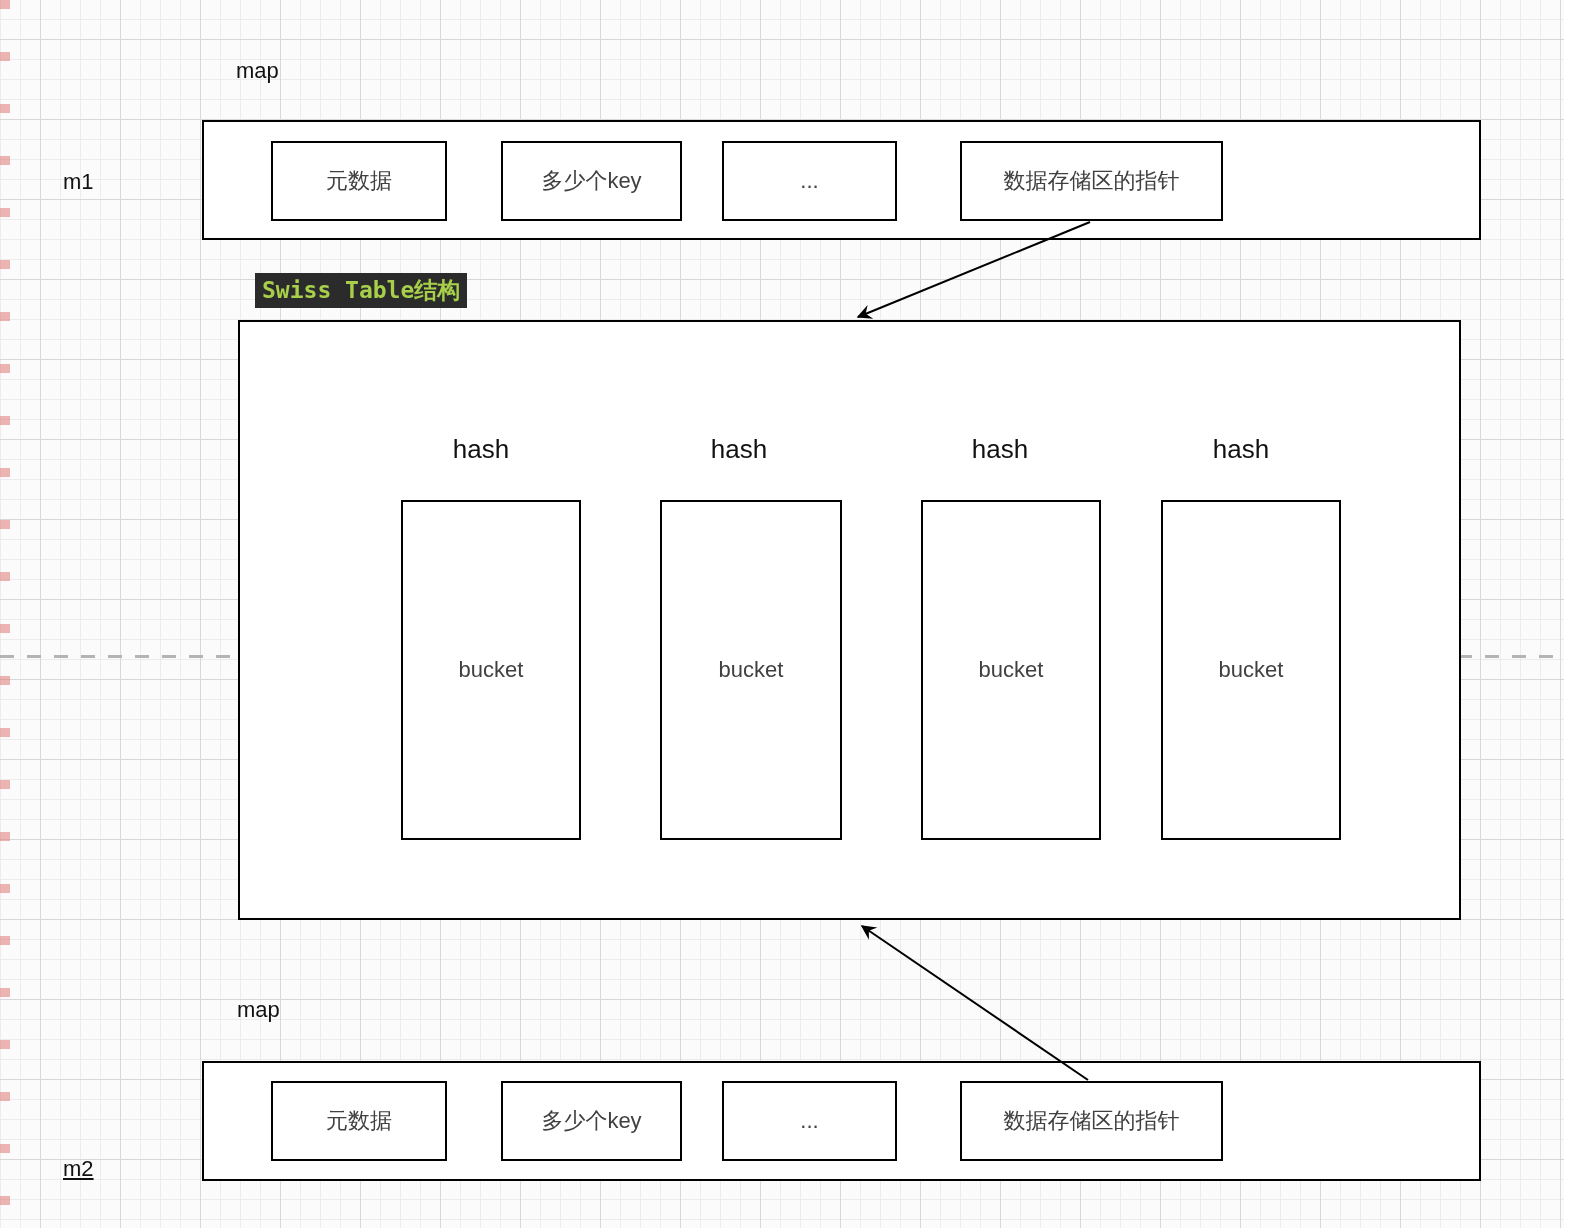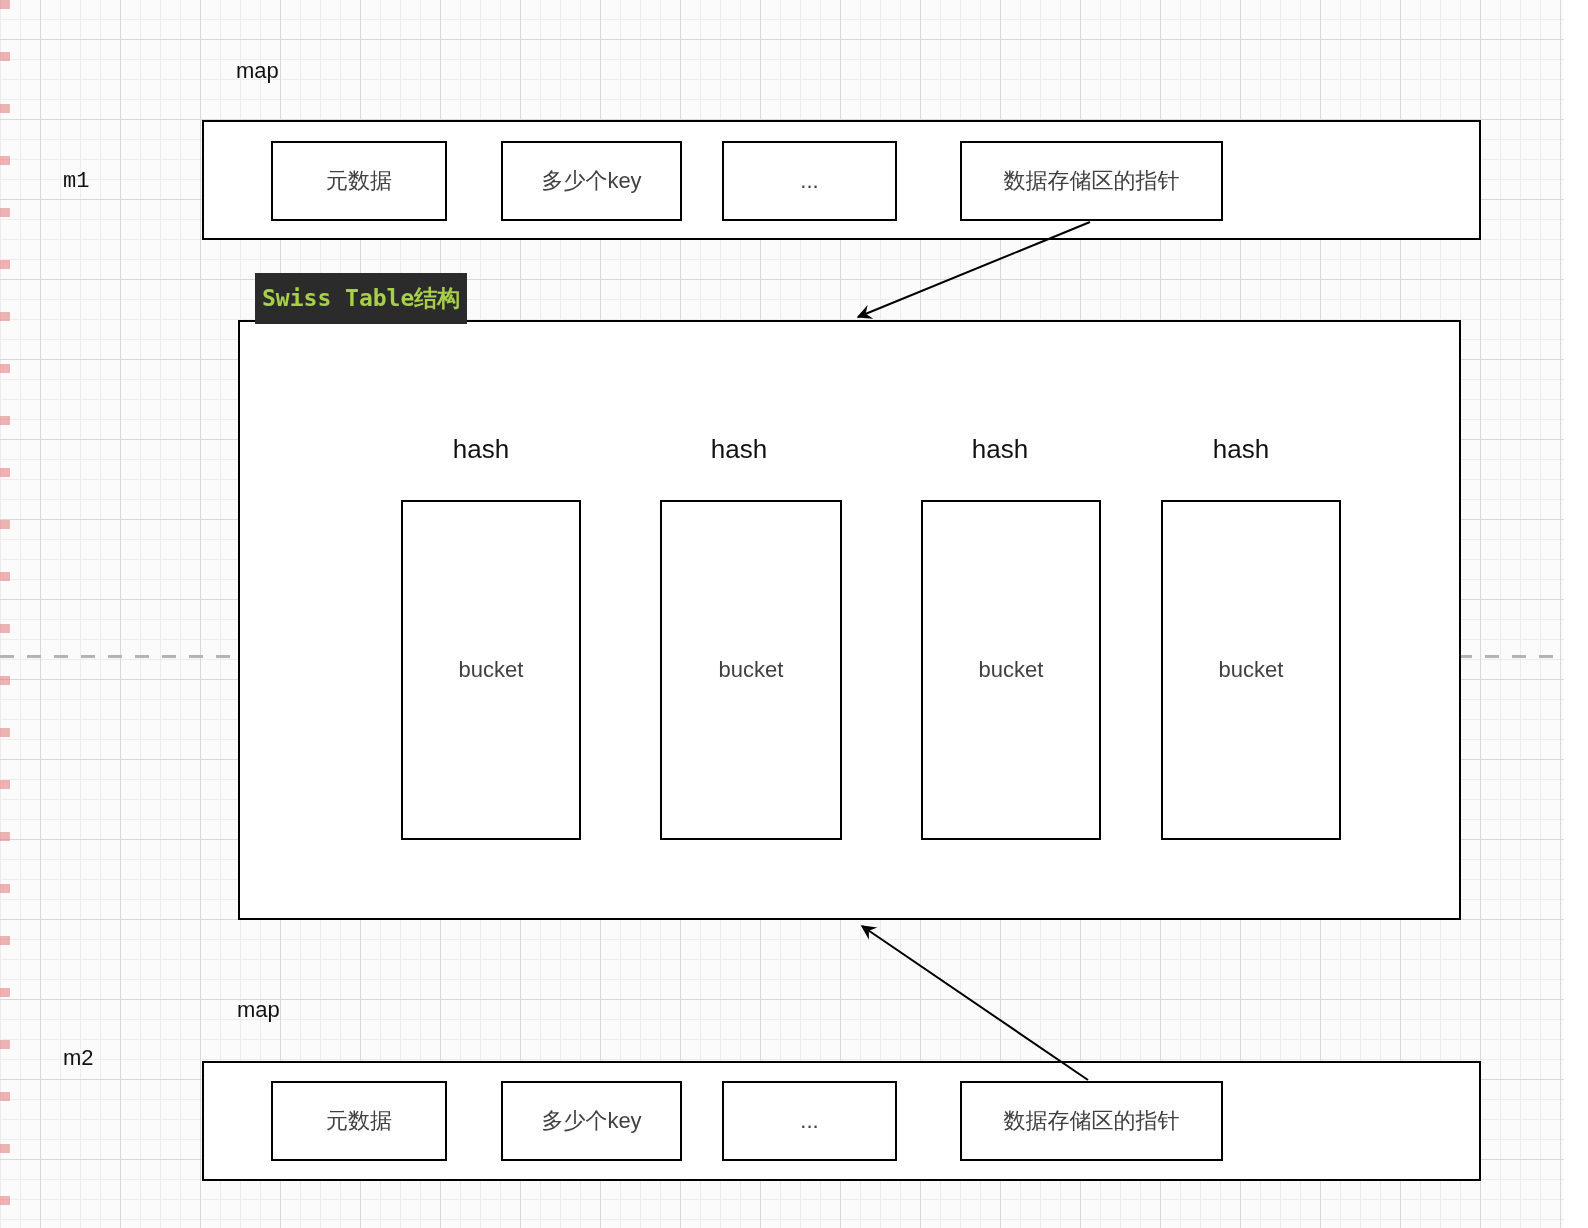--- a/index.html
+++ b/index.html
@@ -39,41 +39,41 @@
   }
   .cell{
     display:flex;align-items:center;justify-content:center;
     font-size:22px;color:#404040;text-align:center;
   }
   #swiss-title{
     position:absolute;left:255px;top:273px;height:35px;
     background:#2b2b2b;color:#a7cf4a;
     font-family:"DejaVu Sans Mono","Liberation Mono",monospace;
     font-weight:bold;font-size:23px;line-height:35px;
-    padding:8px 7px;z-index:3;white-space:nowrap;
+    padding:0 7px;z-index:3;white-space:nowrap;
   }
   .hash-lbl{
     position:absolute;width:180px;text-align:center;
     font-size:26px;color:#111;z-index:3;
   }
   #arrow-layer{
     position:absolute;left:0;top:0;width:1588px;height:1228px;
     z-index:6;pointer-events:none;
   }
 </style>
 </head>
 <body>
 
 <div id="canvas">
 
   <div id="left-ticks"></div>
   <div id="dashed-guide"></div>
 
   <div class="lbl" style="left:236px;top:59px;">map</div>
-  <div class="lbl" style="left:63px;top:170px;font-family:Liberation Mono, monospace;">m1</div>
+  <div class="lbl" style="left:63px;top:170px;">m1</div>
 
   <div class="shape" style="left:202px;top:120px;width:1279px;height:120px;"></div>
   <div class="shape cell" style="left:271px;top:141px;width:176px;height:80px;">元数据</div>
   <div class="shape cell" style="left:501px;top:141px;width:181px;height:80px;">多少个key</div>
   <div class="shape cell" style="left:722px;top:141px;width:175px;height:80px;">...</div>
   <div class="shape cell" style="left:960px;top:141px;width:263px;height:80px;">数据存储区的指针</div>
 
   <div id="swiss-title">Swiss Table结构</div>
 
   <div class="shape" style="left:238px;top:320px;width:1223px;height:600px;"></div>
@@ -82,21 +82,21 @@
   <div class="hash-lbl" style="left:649px;top:434px;">hash</div>
   <div class="hash-lbl" style="left:910px;top:434px;">hash</div>
   <div class="hash-lbl" style="left:1151px;top:434px;">hash</div>
 
   <div class="shape cell" style="left:401px;top:500px;width:180px;height:340px;z-index:3;">bucket</div>
   <div class="shape cell" style="left:660px;top:500px;width:182px;height:340px;z-index:3;">bucket</div>
   <div class="shape cell" style="left:921px;top:500px;width:180px;height:340px;z-index:3;">bucket</div>
   <div class="shape cell" style="left:1161px;top:500px;width:180px;height:340px;z-index:3;">bucket</div>
 
   <div class="lbl" style="left:237px;top:998px;">map</div>
-  <div class="lbl" style="left:63px;top:1046px;">m2</div>
+  <div class="lbl" style="left:63px;top:1157px;text-decoration:underline;">m2</div>
 
   <div class="shape" style="left:202px;top:1061px;width:1279px;height:120px;"></div>
   <div class="shape cell" style="left:271px;top:1081px;width:176px;height:80px;">元数据</div>
   <div class="shape cell" style="left:501px;top:1081px;width:181px;height:80px;">多少个key</div>
   <div class="shape cell" style="left:722px;top:1081px;width:175px;height:80px;">...</div>
   <div class="shape cell" style="left:960px;top:1081px;width:263px;height:80px;">数据存储区的指针</div>
 
   <svg id="arrow-layer" viewBox="0 0 1588 1228" xmlns="http://www.w3.org/2000/svg">
     <defs>
       <marker id="ah" viewBox="0 0 12 12" refX="10" refY="6" markerWidth="9" markerHeight="9" orient="auto-start-reverse">

